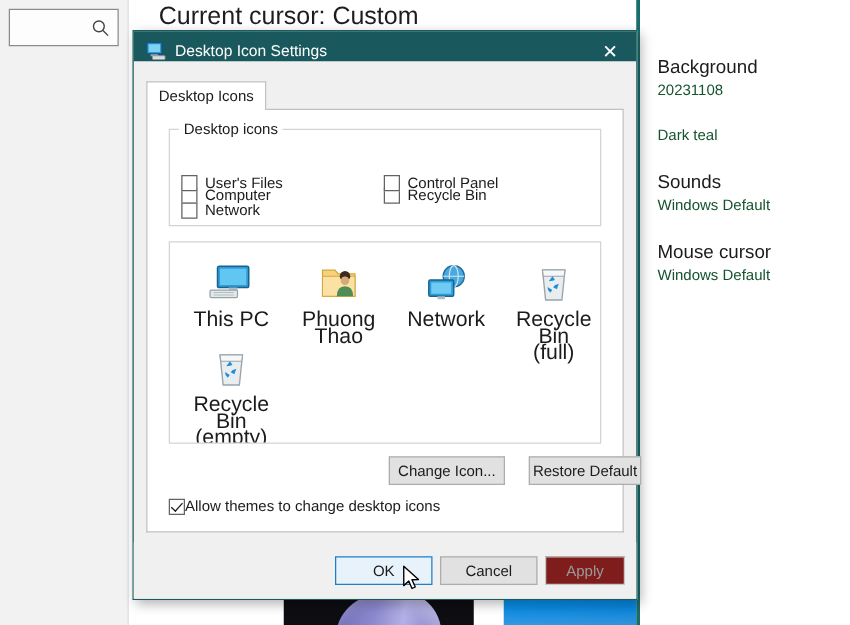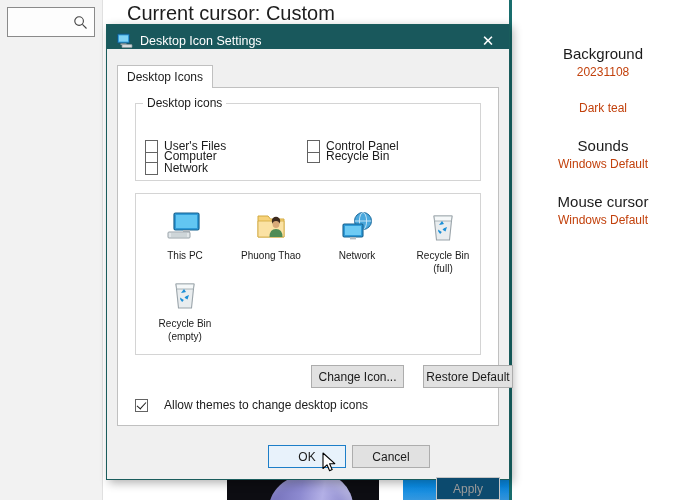--- a/index.html
+++ b/index.html
@@ -59,30 +59,30 @@
     font-size: 21px; font-weight: bold; letter-spacing: -0.5px;
     font-family: "DejaVu Sans", sans-serif;
     white-space: nowrap;
   }
   .wm-a { color: #4fb8f5; }
   .wm-b { color: #ffffff; }
 
   
   .info-sidebar {
     position: absolute; left: 509px; top: 0; width: 171px; height: 500px;
-    background: #ffffff; border-left: 3px solid #196d6d; text-align: center;
+    background: #ffffff; border-left: 3px solid #196d6d;
   }
   .info-inner { padding: 44px 0 0 14px; }
   .info-group { margin-bottom: 19px; }
   .info-title {
     font-size: 15px; color: #1b1b1b; line-height: 19px;
     font-family: "Liberation Sans", sans-serif;
   }
   .info-value {
-    font-size: 12px; color: #c2410c; line-height: 17px; margin-top: 1px;
+    font-size: 12px; color: #14532d; line-height: 17px; margin-top: 1px;
     font-family: "Liberation Sans", sans-serif;
   }
 
   
   .dialog {
     position: absolute; left: 106px; top: 24px; width: 404px; height: 456px;
     background: #f0f0f0; border: 1px solid #1a5c5c;
     box-shadow: 3px 3px 9px rgba(0,0,0,.30);
   }
   .titlebar {
@@ -150,36 +150,36 @@
   
   .iconpane {
     position: absolute; left: 17px; top: 105px; right: 17px; height: 162px;
     border: 1px solid #d4d4d4; background: #fff; overflow: hidden;
   }
   .icon-item {
     position: absolute; width: 86px; text-align: center;
   }
   .icon-glyph { height: 42px; display: flex; align-items: flex-end; justify-content: center; }
   .icon-label {
-    font-size: 10px; color: #1b1b1b; line-height: 13px; margin-top: 3px;
+    font-size: 17px; color: #1b1b1b; line-height: 13px; margin-top: 3px;
     font-family: "Liberation Sans", sans-serif;
   }
 
   
   .btn {
     background: #e1e1e1; border: 1px solid #adadad; color: #1b1b1b;
     font-size: 12px; font-family: "Liberation Sans", sans-serif;
     display: flex; align-items: center; justify-content: center;
   }
-  .btn.disabled { color: #9a9a9a; background: #0c4a6e; border-color: #c6c6c6; margin-top: 32px; }
+  .btn.disabled { color: #9a9a9a; background: #7f1d1d; border-color: #c6c6c6; }
   .btn-change { position: absolute; left: 193px; top: 277px; width: 93px; height: 23px; }
   .btn-restore { position: absolute; left: 293px; top: 277px; width: 90px; height: 23px; margin-left: 12px; }
 
   .allow-row {
-    position: absolute; left: 17px; top: 310px; display: flex; align-items: center; gap: 16px;
+    position: absolute; left: 17px; top: 310px; display: flex; align-items: center; gap: 0;
   }
 
   
   .dlg-footer {
     position: absolute; left: 0; right: 0; bottom: 0; height: 45px; background: #f0f0f0;
   }
   .btn-ok {
     position: absolute; left: 161px; top: 11px; width: 78px; height: 23px;
     background: #e8f2fb; border: 1.6px solid #1d7ec8;
   }

